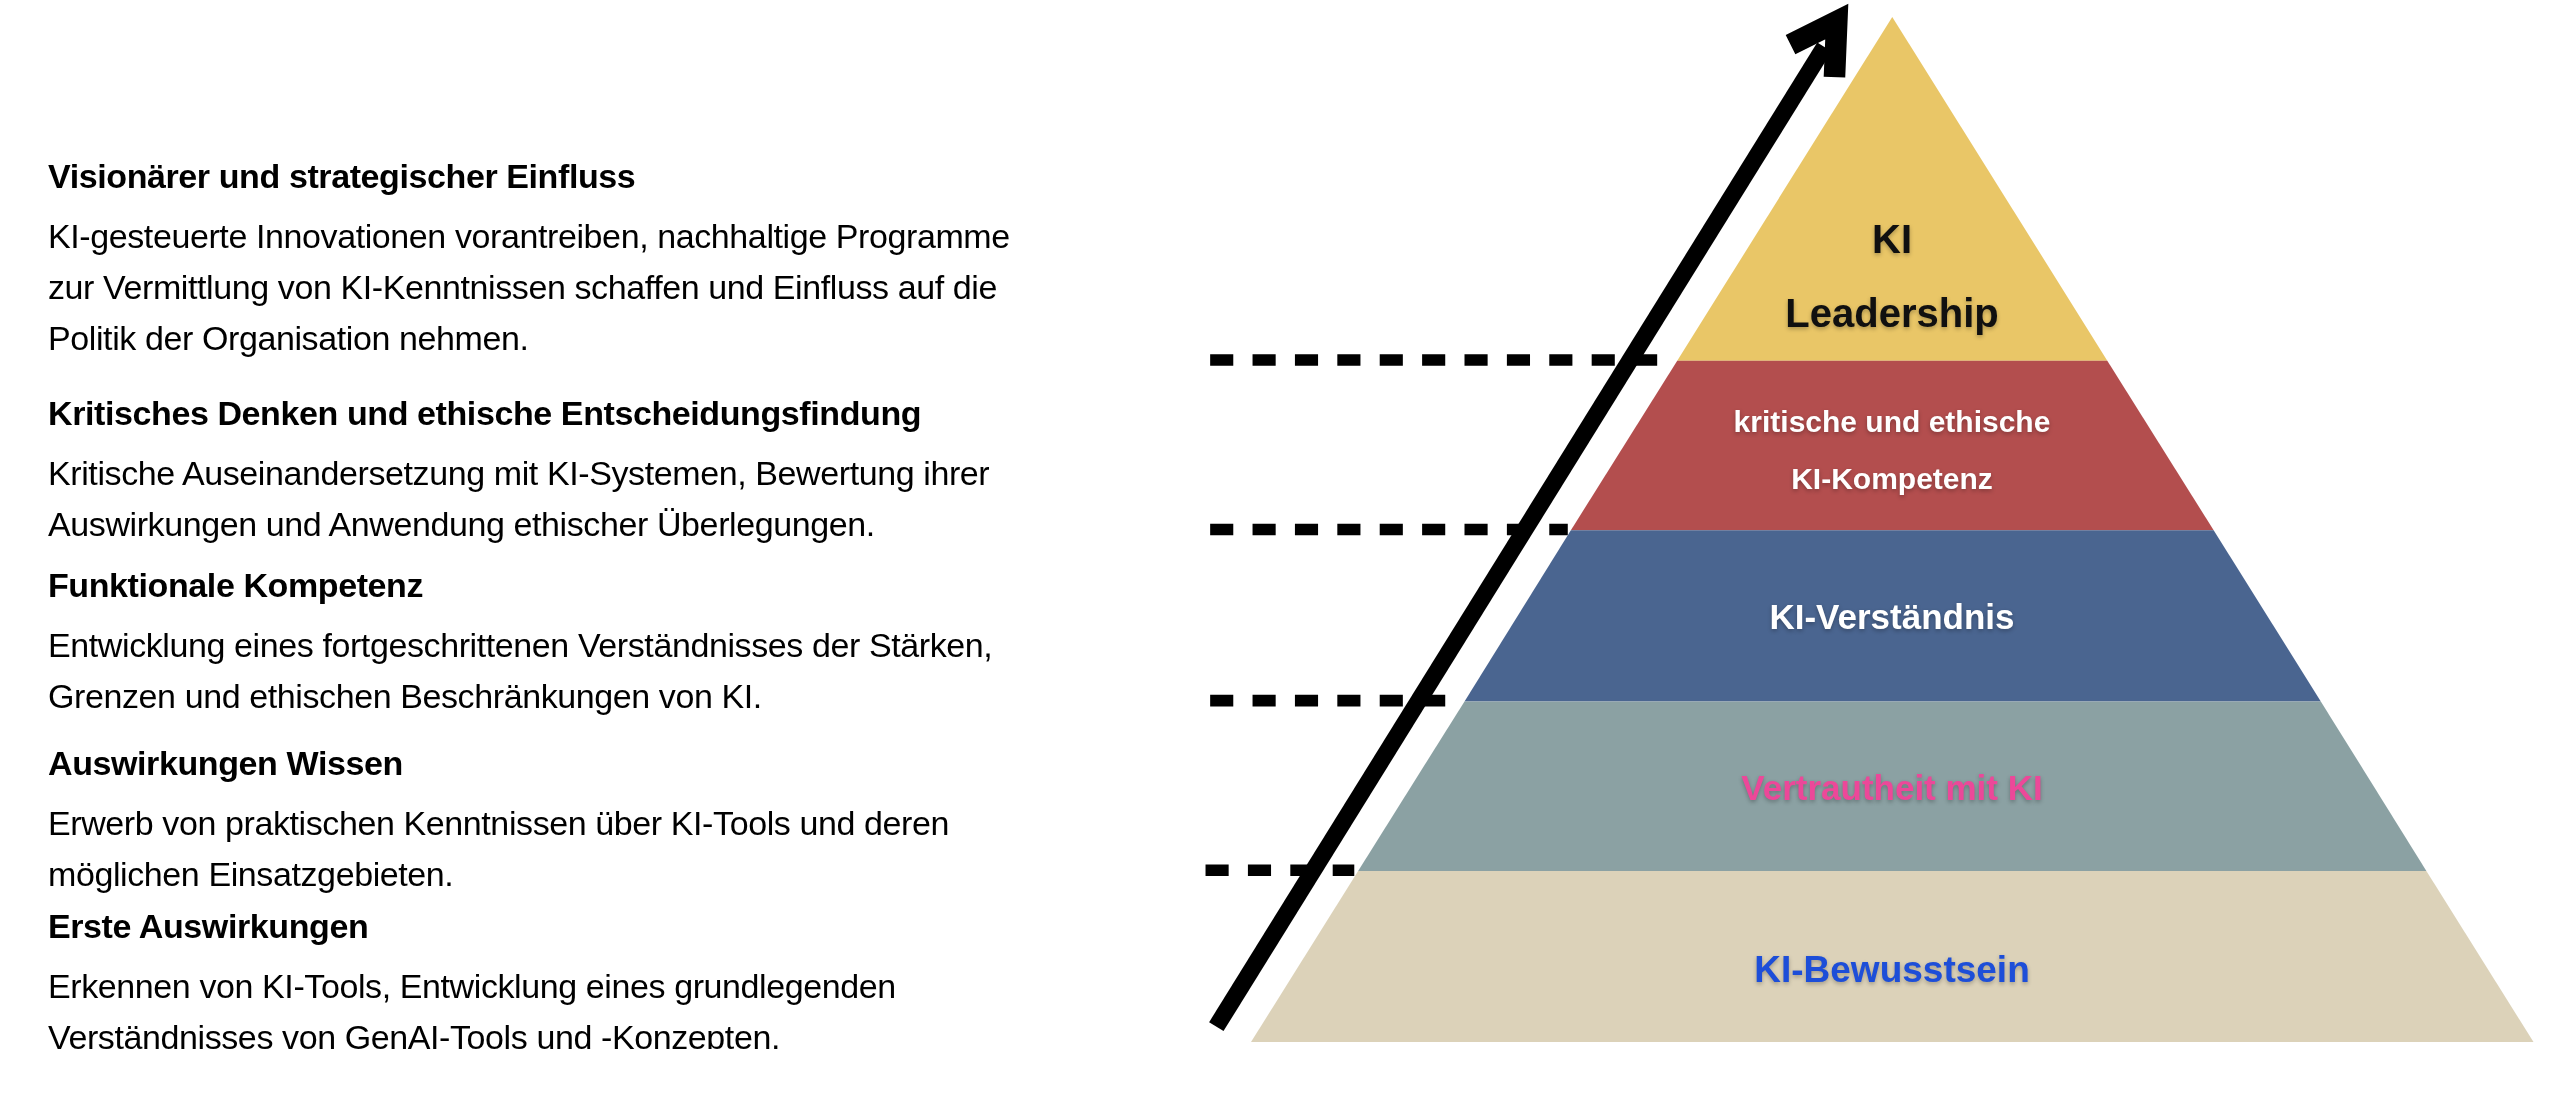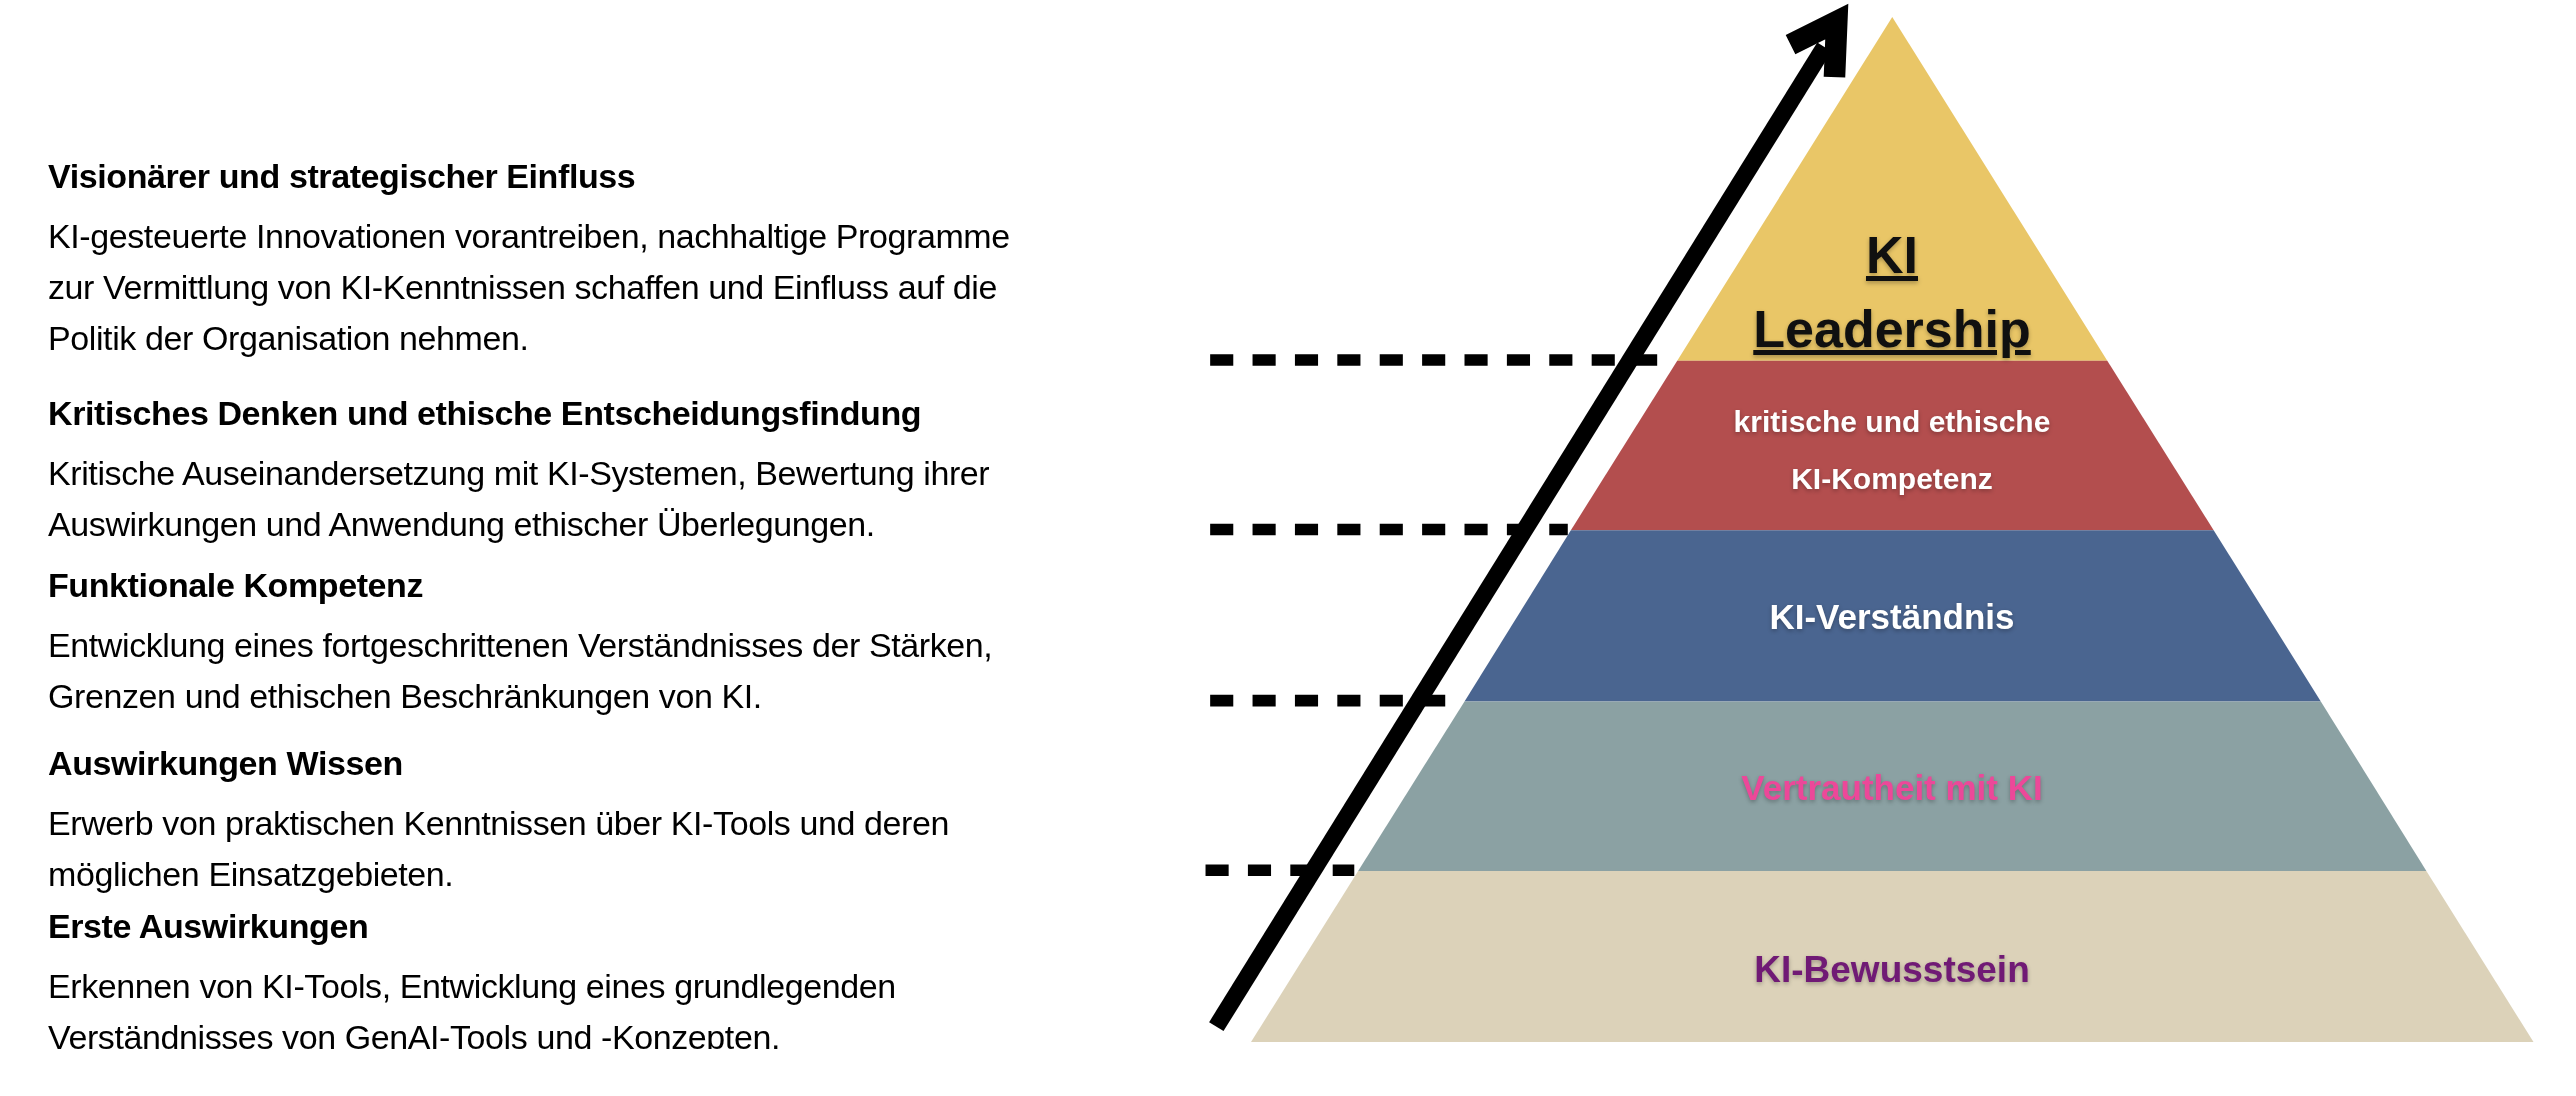--- a/index.html
+++ b/index.html
@@ -43,21 +43,21 @@
   .layer-label {
     position: absolute;
     left: 1892px;
     transform: translateX(-50%);
     text-align: center;
     white-space: pre;
     font-weight: bold;
     letter-spacing: 0;
     text-shadow: 0 2.3px 4.6px rgba(0,0,0,0.28);
   }
-  .ll1 { top: 218px;  font-size: 52px; line-height: 74px; text-decoration: underline; }
+  .ll1 { top: 202px;  font-size: 40px; line-height: 74px; }
   .ll2 { top: 393px;  font-size: 30px; line-height: 57px; }
   .ll3 { top: 588px;  font-size: 35px; line-height: 57px; }
   .ll4 { top: 759px;  font-size: 35px; line-height: 57px; }
   .ll5 { top: 941px; font-size: 37px; line-height: 57px; }
 </style>
 </head>
 <body>
 
 <div class="canvas">
 
@@ -104,16 +104,16 @@
     <line x1="1578" y1="1332" x2="2367" y2="61" stroke-width="22" stroke="#000000"></line>
     <polyline points="2323,58 2383,28 2380,100" fill="none" stroke-width="28" stroke-linejoin="miter" stroke-linecap="butt" stroke="#000000"></polyline>
   </svg>
 
   <div class="layer-label ll1" style="color: rgb(16, 16, 16);">KI
 Leadership</div>
   <div class="layer-label ll2" style="color: rgb(255, 255, 255);">kritische und ethische
 KI-Kompetenz</div>
   <div class="layer-label ll3" style="color: rgb(255, 255, 255);">KI-Verständnis</div>
   <div class="layer-label ll4" style="color: #ec4899;">Vertrautheit mit KI</div>
-  <div class="layer-label ll5" style="color: #701a75;">KI-Bewusstsein</div>
+  <div class="layer-label ll5" style="color: #1d4ed8;">KI-Bewusstsein</div>
 
 </div>
 
 
 </body></html>

